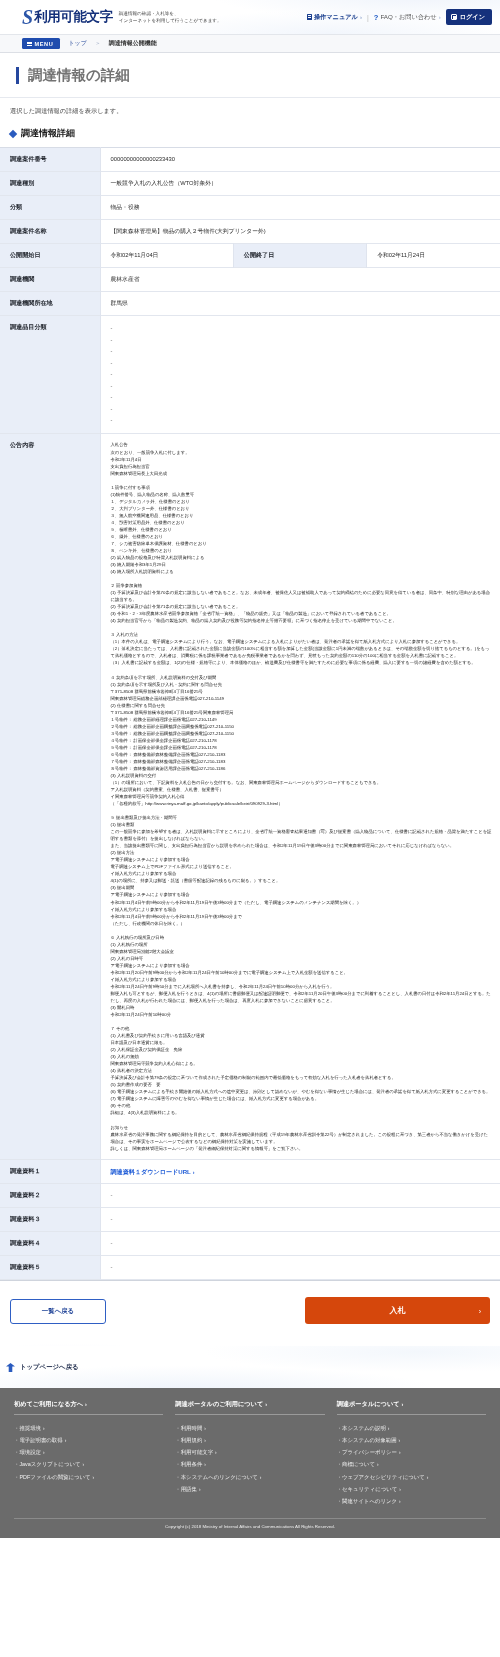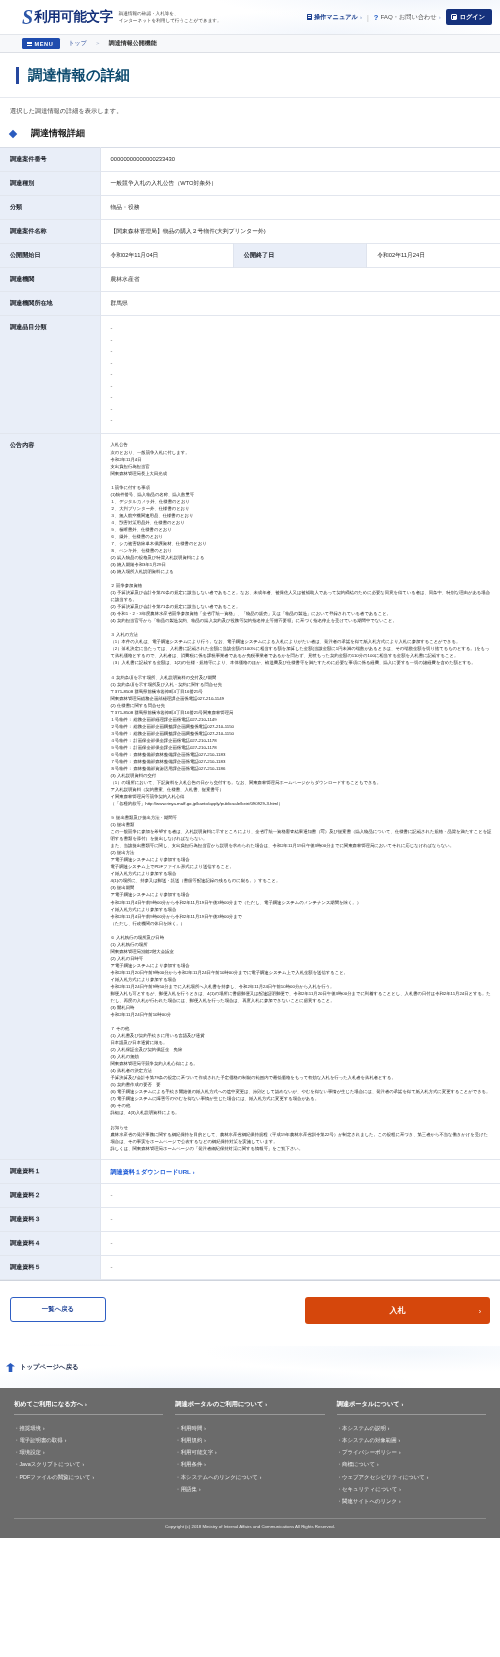--- a/index.html
+++ b/index.html
@@ -120,33 +120,33 @@
 
   
   .page-title-row {
     padding: 14px 0 13px 16px;
     background: #fff;
     border-bottom: 1px solid #e6e9ef;
   }
   .page-title {
     font-size: 14.5px;
     font-weight: bold;
-    color: #0c4a6e;
+    color: #737373;
     border-left: 3.5px solid #25479e;
     padding-left: 9px;
     line-height: 1.2;
   }
   .page-desc {
     padding: 9px 0 11px 10px;
     font-size: 6.2px;
     color: #444;
   }
   .section-head {
     padding: 0 0 7px 10px;
-    display: flex; align-items: center; gap: 15px;
+    display: flex; align-items: center; gap: 5px;
   }
   .diamond {
     width: 6px; height: 6px; background: #2a5bbf;
     transform: rotate(45deg); flex: none;
   }
   .section-head-text {
     font-size: 9px; font-weight: bold; color: #1b1b1b;
   }
 
   
@@ -203,21 +203,21 @@
     word-break: break-all;
     font-family: "Liberation Sans", "DejaVu Sans", sans-serif;
   }
 
   
   .action-bar {
     position: relative;
     padding: 16px 10px 22px 10px;
     display: flex;
     justify-content: space-between;
-    align-items: flex-start;
+    align-items: flex-end;
     background: #fff;
     background-image:
       radial-gradient(ellipse 320px 46px at 70px 96px, #eaf0f9 0%, rgba(234,240,249,0) 72%),
       radial-gradient(ellipse 300px 40px at 380px 110px, #eef3fa 0%, rgba(238,243,250,0) 72%);
     border-top: 1px solid #cfd4dd;
   }
   .btn-back {
     width: 96px; height: 25px;
     border: 1.2px solid #2f5fc4;
     border-radius: 3px;

